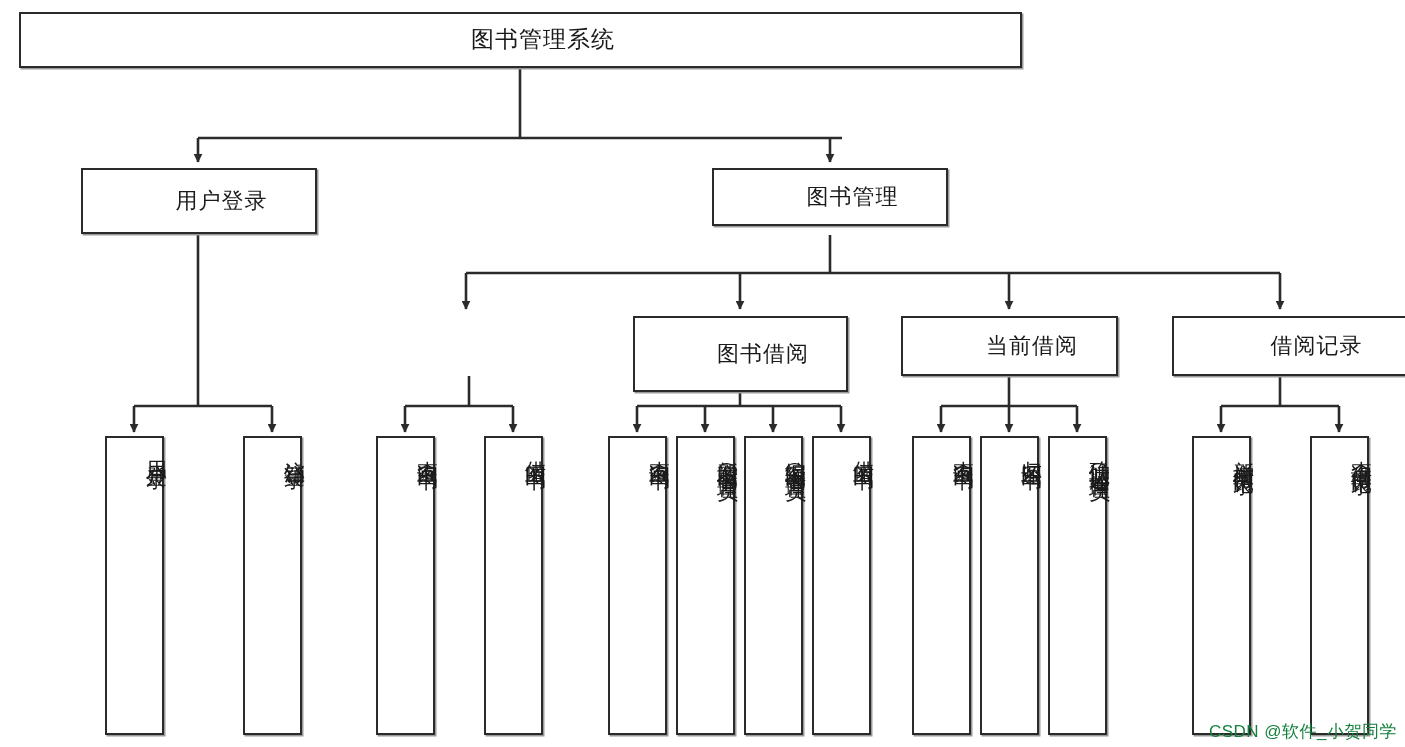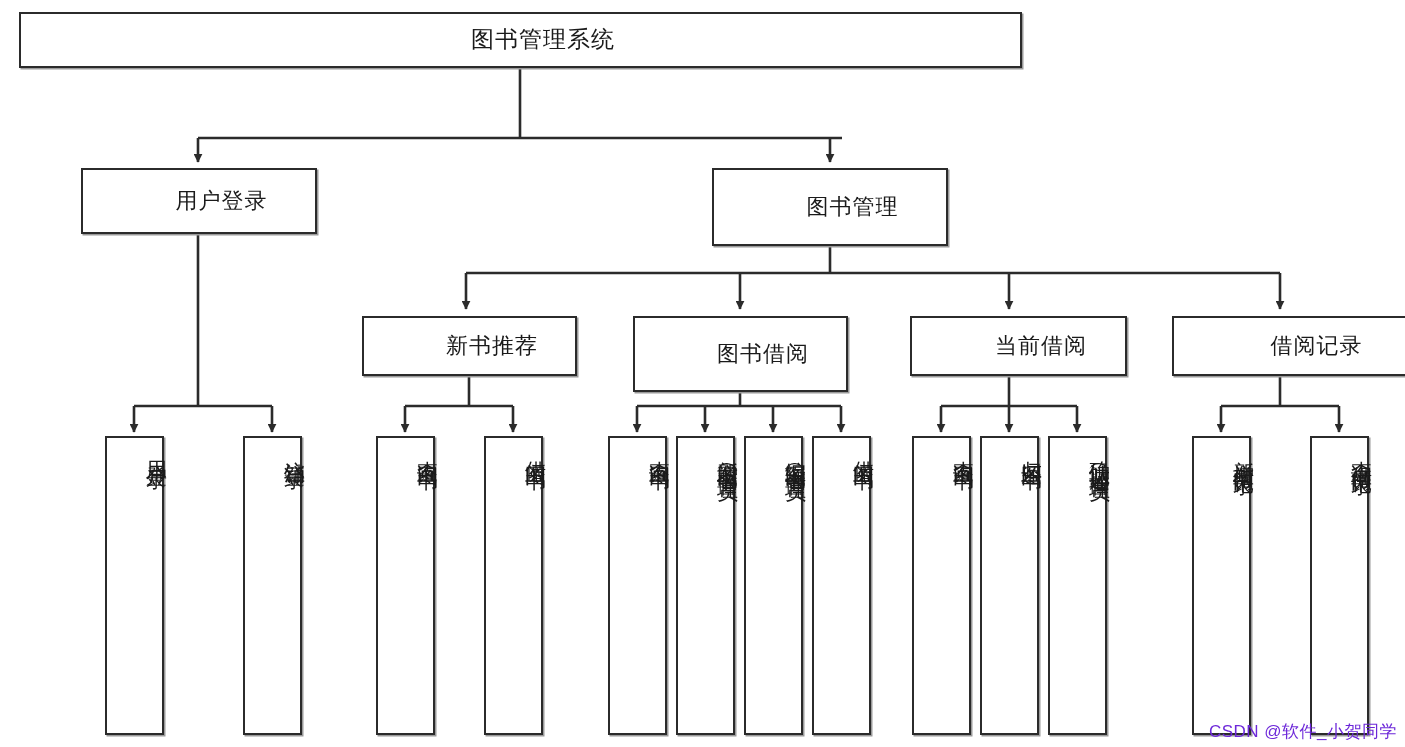--- a/index.html
+++ b/index.html
@@ -63,21 +63,21 @@
     font-size: 21px;
     letter-spacing: 3px;
     white-space: nowrap;
     line-height: 1;
   }
   .watermark {
     position: absolute;
     right: 8px;
     bottom: 4px;
     font-size: 17px;
-    color: #6d28d9;
+    color: #15803d;
     letter-spacing: 0.5px;
     z-index: 3;
     white-space: nowrap;
   }
 </style>
 </head>
 <body>
 
 <div id="diagram-root">
 
@@ -131,31 +131,28 @@
     </g>
   </svg>
 
   <div class="node root h" style="left:19px; top:12px; width:1003px; height:56px;">
     <span class="node-label">图书管理系统</span>
   </div>
 
   <div class="node h" style="left:81px; top:168px; width:236px; height:66px;">
     <span class="node-label">用户登录</span>
   </div>
-  <div class="node h" style="left:712px; top:168px; width:236px; height:78px;">
+  <div class="node h" style="left:712px; top:168px; width:236px; height:58px;">
     <span class="node-label">图书管理</span>
   </div>
 
-  <div class="node h" style="left:362px; top:316px; width:215px; height:60px;">
-    <span class="node-label">新书推荐</span>
-  </div>
   <div class="node h" style="left:633px; top:316px; width:215px; height:76px;">
     <span class="node-label">图书借阅</span>
   </div>
-  <div class="node h" style="left:901px; top:316px; width:217px; height:60px;margin-left:9px;">
+  <div class="node h" style="left:901px; top:316px; width:217px; height:60px;">
     <span class="node-label">当前借阅</span>
   </div>
   <div class="node h" style="left:1172px; top:316px; width:244px; height:60px;">
     <span class="node-label">借阅记录</span>
   </div>
 
   <div class="node v" style="left:105px; top:436px; width:59px; height:299px;">
     <span class="node-label">用户登录</span>
   </div>
   <div class="node v" style="left:243px; top:436px; width:59px; height:299px;">

